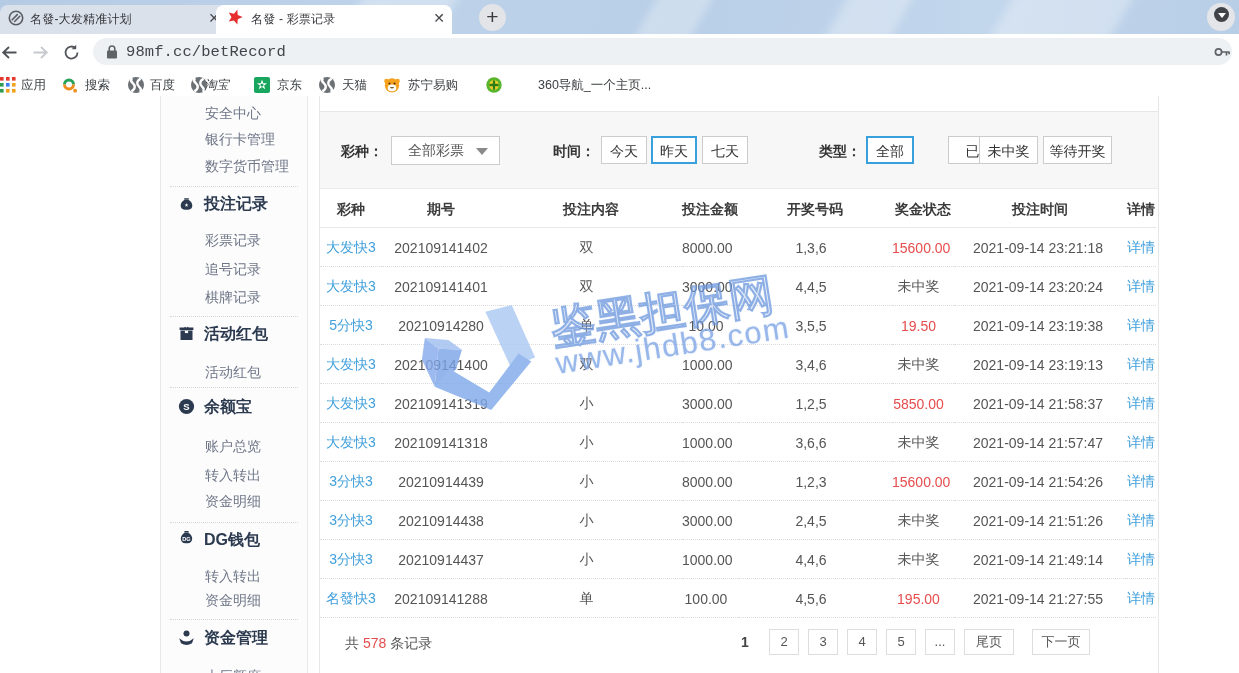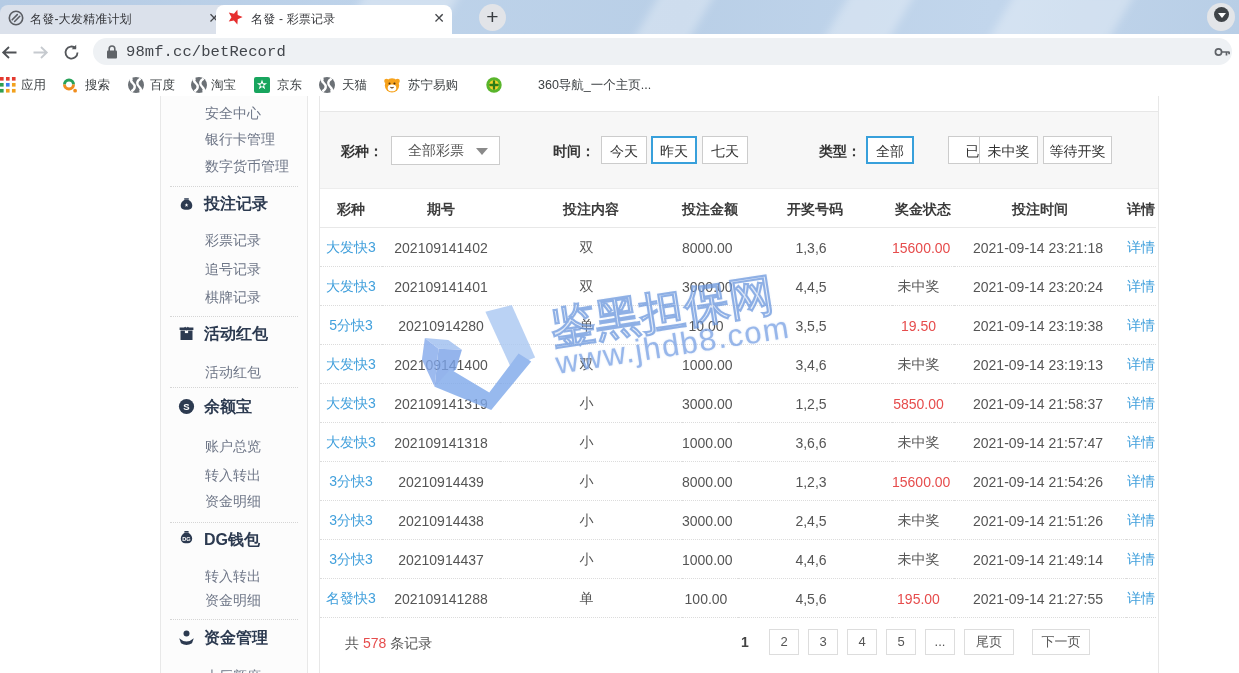--- a/index.html
+++ b/index.html
@@ -137,21 +137,21 @@
     <circle cx="8" cy="8" r="8" fill="#6c7176"></circle>
     <path d="M12.6 1.6 C8.2 4.2 8.6 7.6 11.2 9.8 C13.4 11.7 13.2 13.6 12 15" stroke="#fff" stroke-width="2.4" fill="none"></path>
     <path d="M3.4 14.4 C7.8 11.8 7.4 8.4 4.8 6.2 C2.6 4.3 2.8 2.4 4 1" stroke="#fff" stroke-width="2.4" fill="none"></path>
   </svg>
   <div class="bm" style="left:150px;">百度</div>
   <svg class="bmic" style="left:191px" width="16" height="16" viewBox="0 0 16 16">
     <circle cx="8" cy="8" r="8" fill="#6c7176"></circle>
     <path d="M12.6 1.6 C8.2 4.2 8.6 7.6 11.2 9.8 C13.4 11.7 13.2 13.6 12 15" stroke="#fff" stroke-width="2.4" fill="none"></path>
     <path d="M3.4 14.4 C7.8 11.8 7.4 8.4 4.8 6.2 C2.6 4.3 2.8 2.4 4 1" stroke="#fff" stroke-width="2.4" fill="none"></path>
   </svg>
-  <div class="bm" style="left:211px;">淘宝</div>
+  <div class="bm" style="left:204px;font-style:italic;">淘宝</div>
   <svg class="bmic" style="left:254px" width="16" height="16" viewBox="0 0 16 16">
     <rect x="0" y="0" width="16" height="16" rx="2" fill="#18a55e"></rect>
     <path d="M8 2.6 L9.3 6.2 L13.1 6.3 L10.1 8.6 L11.2 12.2 L8 10 L4.8 12.2 L5.9 8.6 L2.9 6.3 L6.7 6.2 Z" fill="#fff"></path>
       <circle cx="8" cy="8" r="1.6" fill="#18a55e"></circle>
   </svg>
   <div class="bm" style="left:277px;">京东</div>
   <svg class="bmic" style="left:319px" width="16" height="16" viewBox="0 0 16 16">
     <circle cx="8" cy="8" r="8" fill="#6c7176"></circle>
     <path d="M12.6 1.6 C8.2 4.2 8.6 7.6 11.2 9.8 C13.4 11.7 13.2 13.6 12 15" stroke="#fff" stroke-width="2.4" fill="none"></path>
     <path d="M3.4 14.4 C7.8 11.8 7.4 8.4 4.8 6.2 C2.6 4.3 2.8 2.4 4 1" stroke="#fff" stroke-width="2.4" fill="none"></path>

